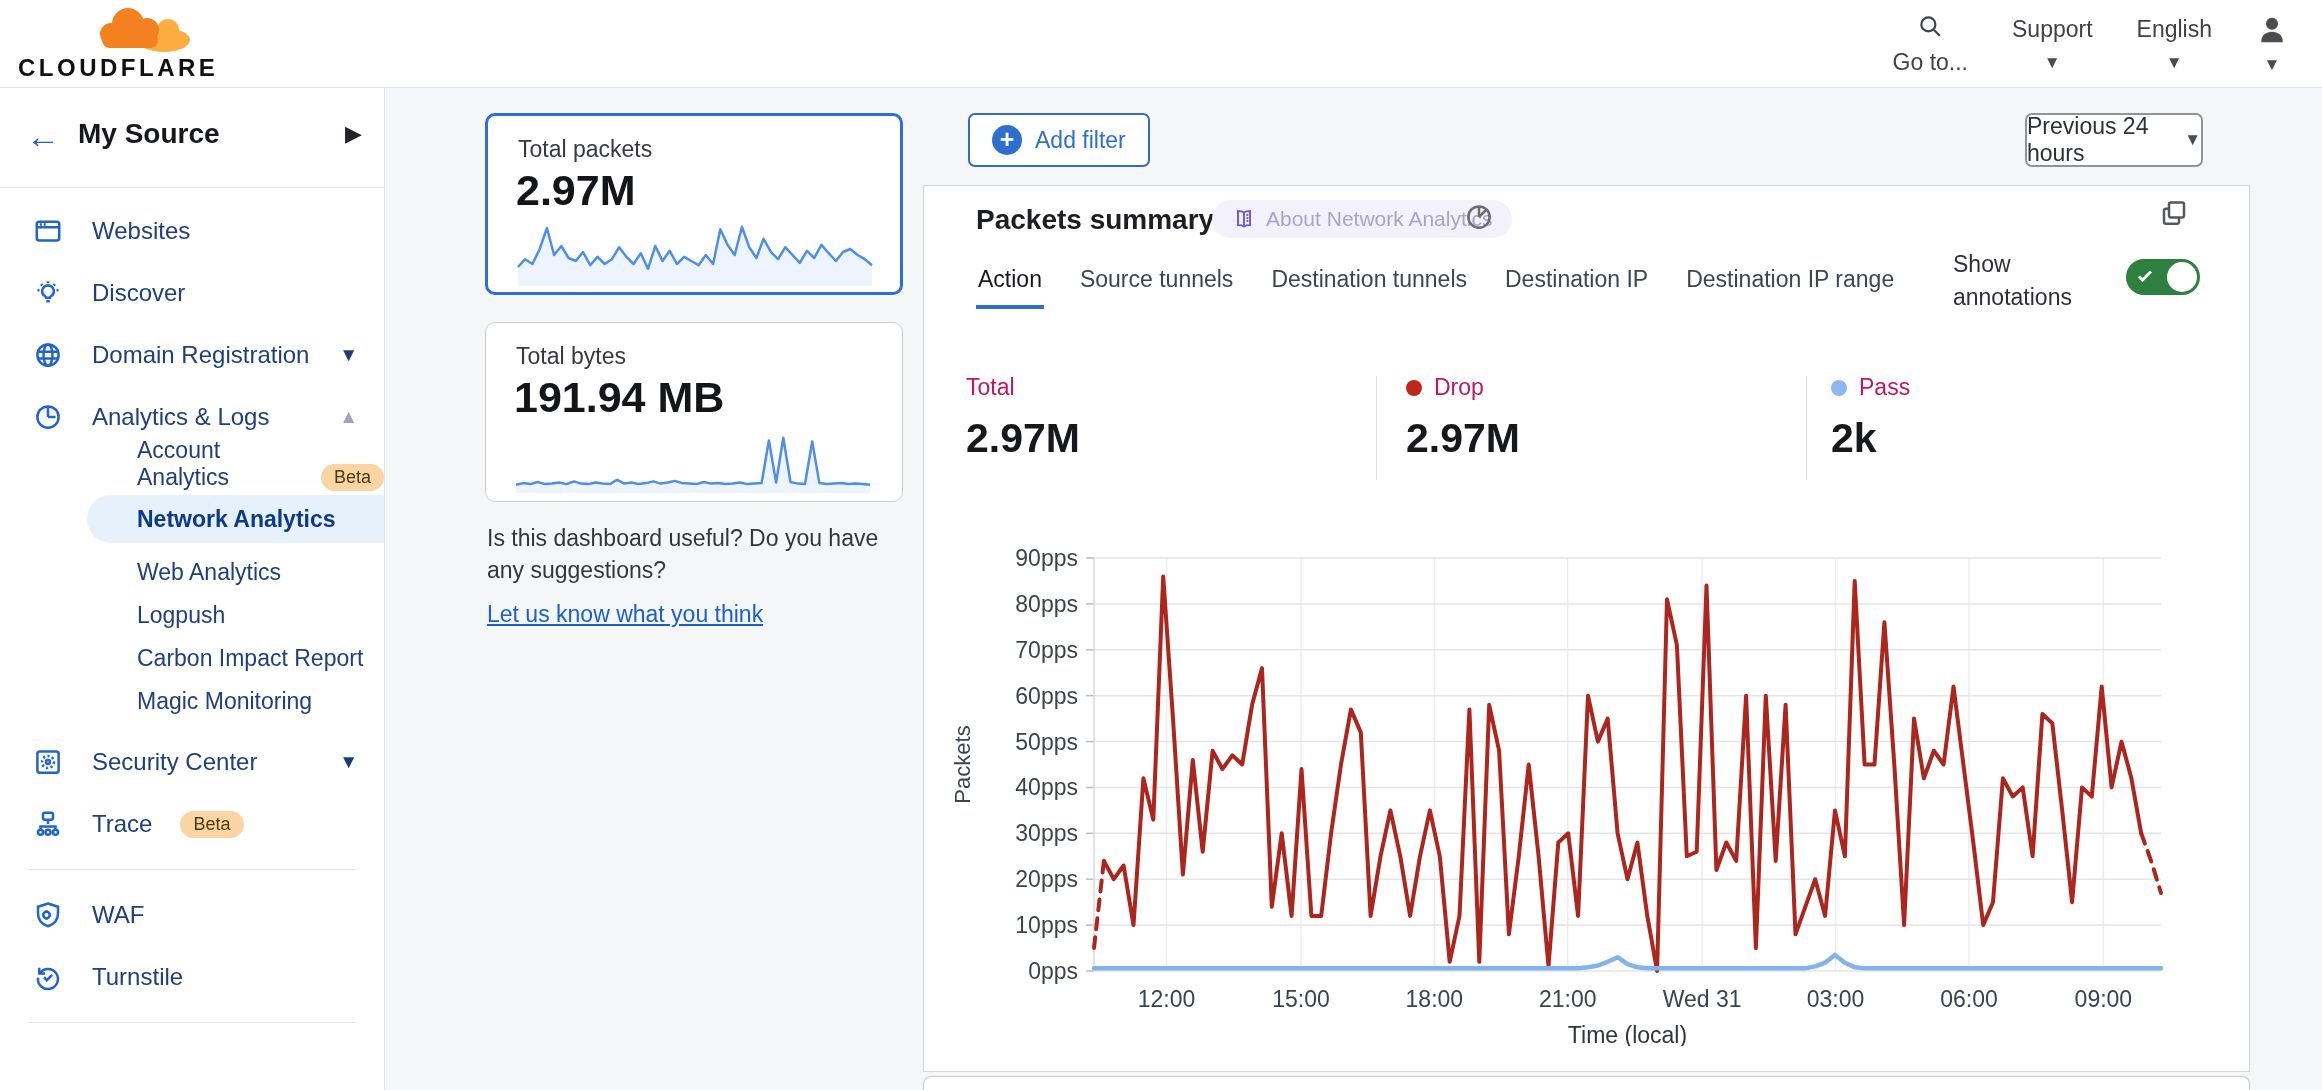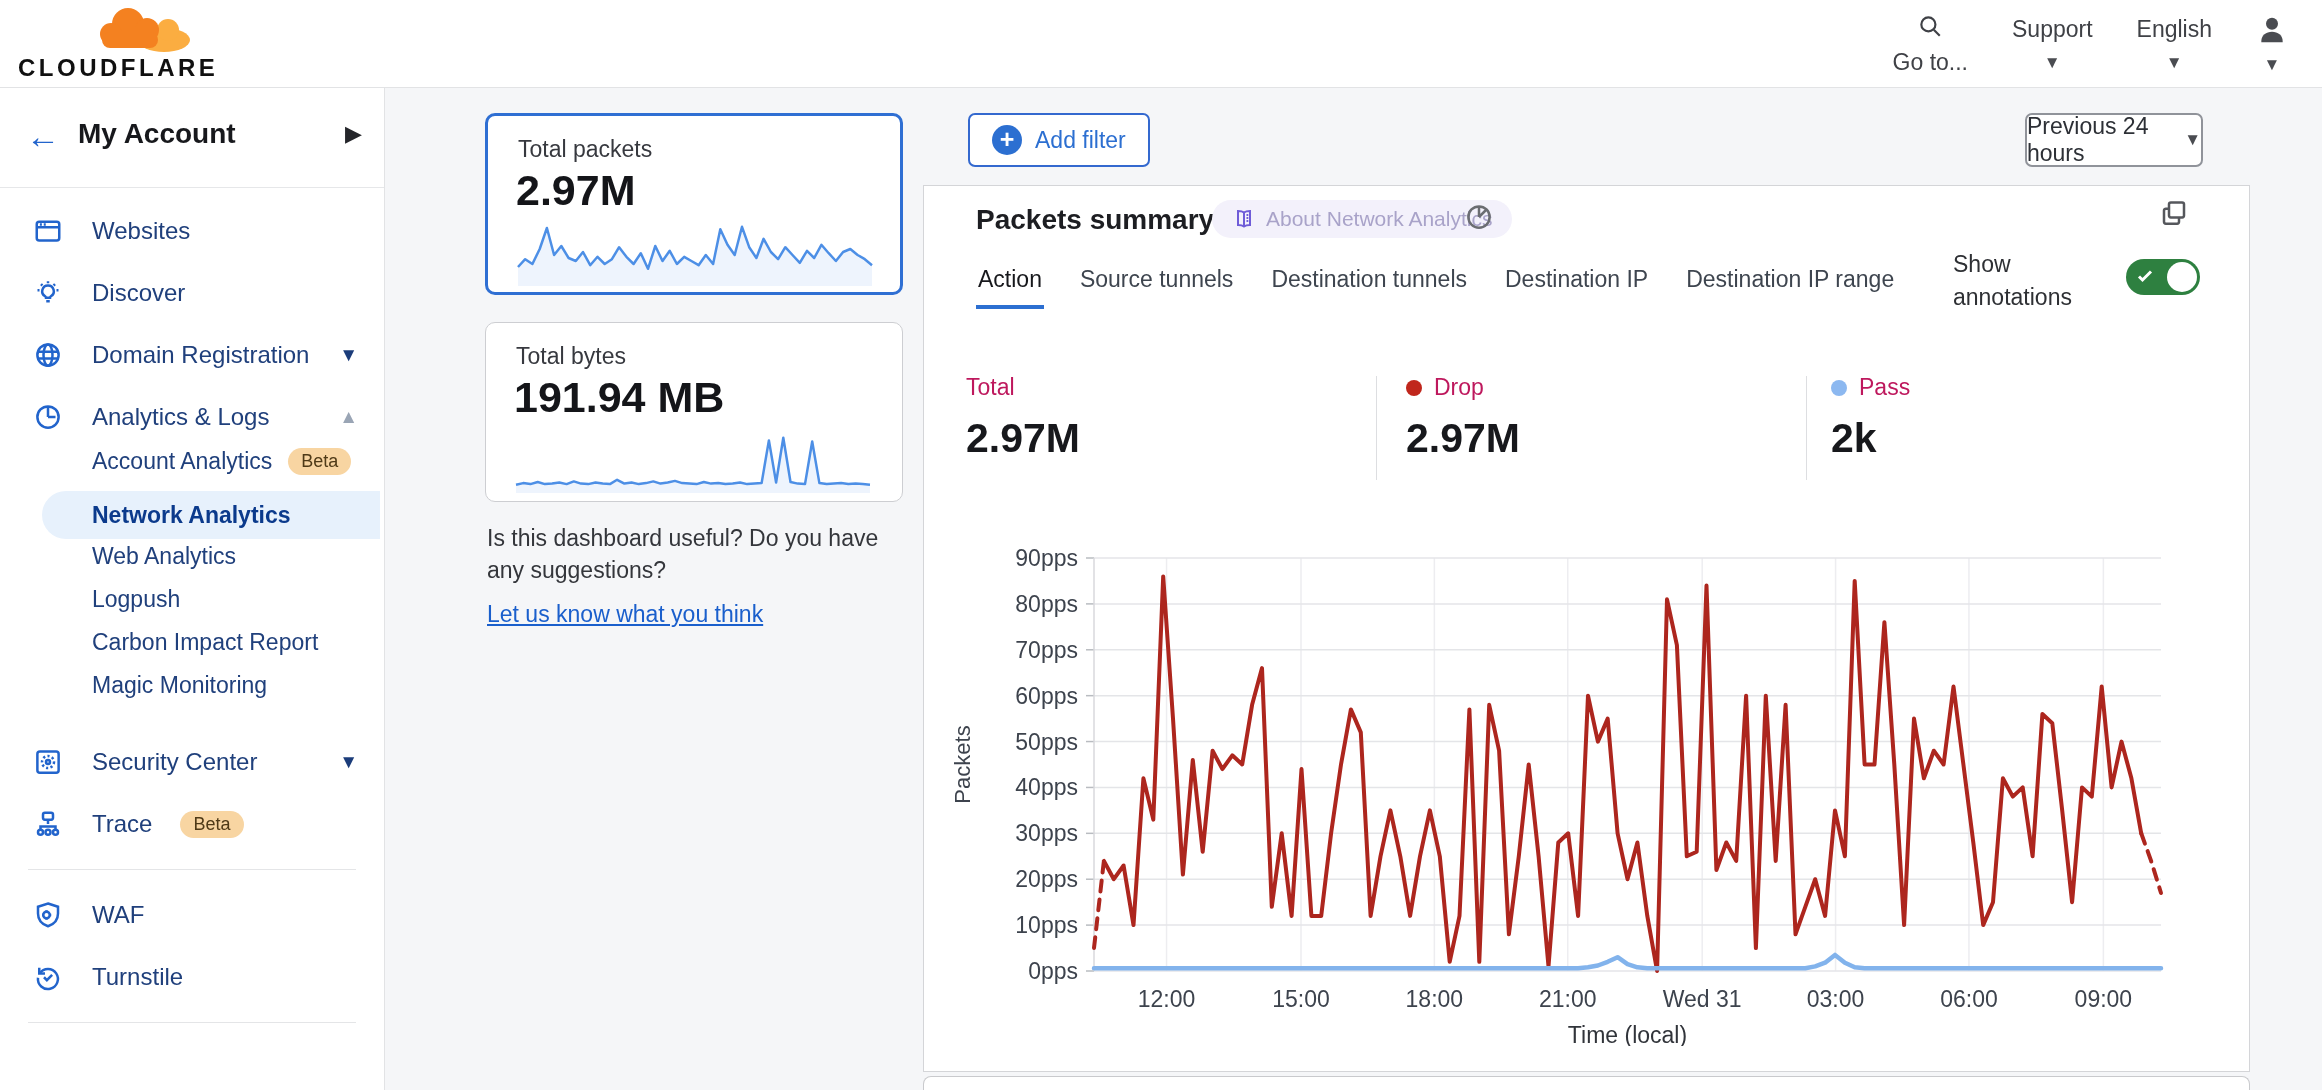--- a/index.html
+++ b/index.html
@@ -18,21 +18,21 @@
   
   .sidebar { position:absolute; left:0; top:88px; width:385px; height:1002px; background:#fff; border-right:1px solid #e2e3e5; }
   .acct-row { position:absolute; left:0; top:0; width:100%; height:100px; border-bottom:1px solid #e6e7e9; }
   .acct-back { position:absolute; left:26px; top:28px; font-size:34px; color:#2264cc; line-height:40px; cursor:pointer; }
   .acct-title { position:absolute; left:78px; top:30px; font-size:28px; font-weight:700; color:#17181c; }
   .acct-chev { position:absolute; right:22px; top:33px; font-size:22px; color:#24252a; }
   .nav { position:absolute; left:0; top:100px; width:100%; }
   .nav-item { position:relative; display:flex; align-items:center; gap:28px; height:62px; padding-left:32px; font-size:24px; color:#20407c; cursor:pointer; }
   .nav-item .ico { width:32px; height:32px; flex:0 0 32px; display:flex; align-items:center; justify-content:center; }
   .nav-item .sect-caret { position:absolute; right:26px; font-size:19px; color:#1b3c7a; }
-  .sub-item { display:flex; align-items:flex-start; gap:16px; height:43px; padding-left:92px; font-size:23px; color:#20407c; cursor:pointer; }
+  .sub-item { display:flex; align-items:flex-end; gap:16px; height:43px; padding-left:92px; font-size:23px; color:#20407c; cursor:pointer;margin-left:45px; }
   .sub-item.active-wrap { padding-left:0; }
   .active-pill { display:flex; align-items:center; height:48px; margin-left:42px; padding-left:50px; width:338px; background:#e7f1fc; border-radius:26px 0 0 26px; font-weight:700; color:#0b3a8c; }
   .beta { background:#f8d5a2; color:#4f3a17; font-size:18px; padding:3px 13px; border-radius:999px; }
   .side-div { height:1px; background:#e4e5e7; margin:14px 28px 14px 28px; }
 
   
   .mini-card { position:absolute; left:485px; width:418px; background:#fff; border-radius:10px; cursor:pointer; }
   .mini-title { position:absolute; left:30px; top:20px; font-size:23px; color:#37393f; }
   .mini-value { position:absolute; left:28px; top:50px; font-size:43px; font-weight:700; color:#141519; }
   .mini-spark { position:absolute; left:28px; }
@@ -108,21 +108,21 @@
             <path d="M4 21c0-4.4 3.6-7 8-7s8 2.6 8 7v1H4z"></path>
         </svg>
         <span class="caret">▼</span>
       </div>
     </div>
   </div>
 
   <div class="sidebar">
     <div class="acct-row">
       <span class="acct-back">←</span>
-      <span class="acct-title">My Account</span>
+      <span class="acct-title">My Source</span>
       <span class="acct-chev">▶</span>
     </div>
     <div class="nav">
       <div class="nav-item" style="margin-top:12px;">
         <span class="ico">
           <svg width="30" height="30" viewBox="0 0 24 24" fill="none" stroke="#2264cc" stroke-width="2">
               <rect x="3" y="4.5" width="18" height="15" rx="2"></rect>
               <path d="M3 9h18M5.5 6.8h1.6M8.6 6.8h1.6"></path>
             </svg>
         </span>

